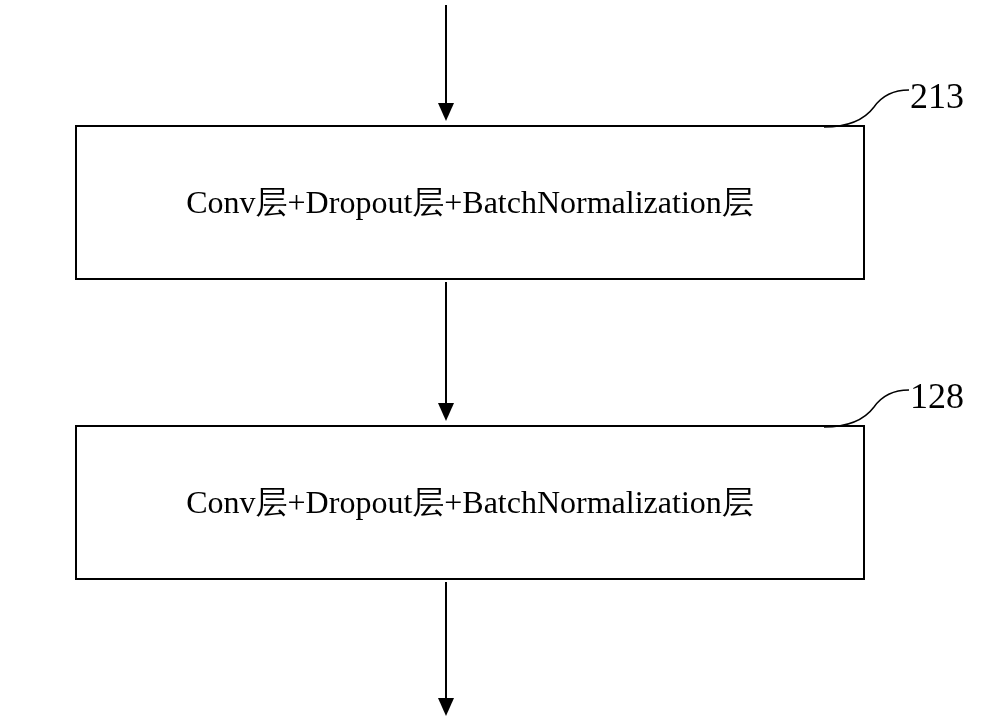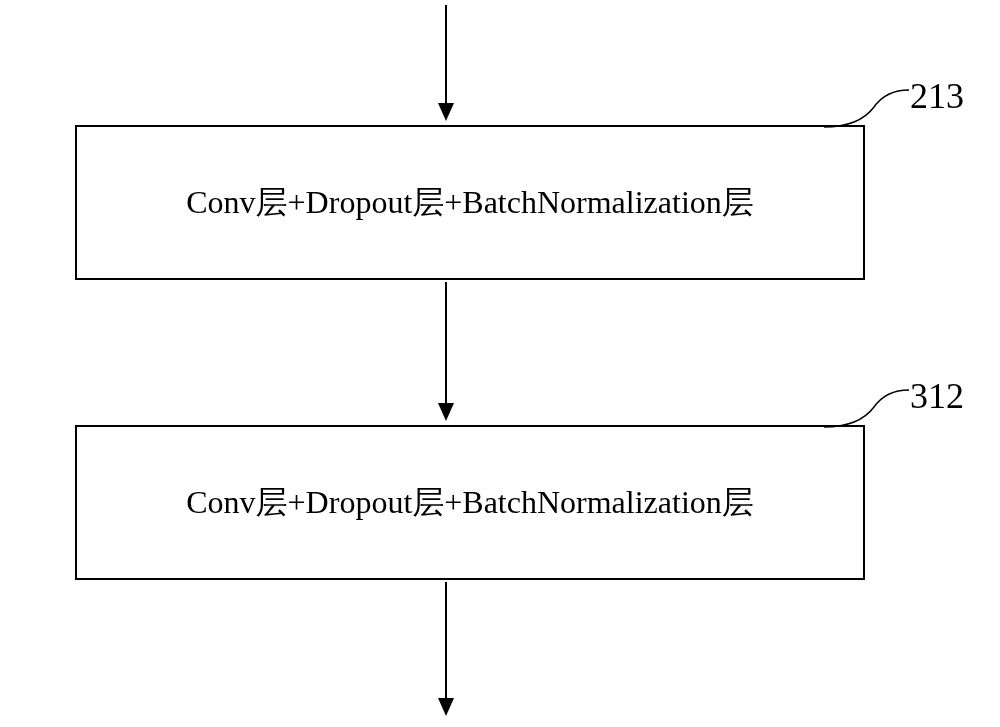--- a/index.html
+++ b/index.html
@@ -90,18 +90,18 @@
   <div class="arrow-line arrow-v" style="left: 445px; top: 282px; height: 123px;"></div>
   <div class="arrow-head" style="left: 438px; top: 403px;"></div>
 
   <div class="block block-2">
     <span>Conv层+Dropout层+BatchNormalization层</span>
   </div>
 
   <svg style="position:absolute; left:824px; top:385px; width:85px; height:45px;" viewBox="0 0 85 45">
     <path d="M 0 42 Q 35 42 50 22 Q 62 5 85 5" stroke="#000" stroke-width="1.5" fill="none"></path>
   </svg>
-  <div class="ref-label ref-2">312</div>
+  <div class="ref-label ref-2">128</div>
 
   <div class="arrow-line arrow-v" style="left: 445px; top: 582px; height: 118px;"></div>
   <div class="arrow-head" style="left: 438px; top: 698px;"></div>
 
 </div>
 
 </body></html>

